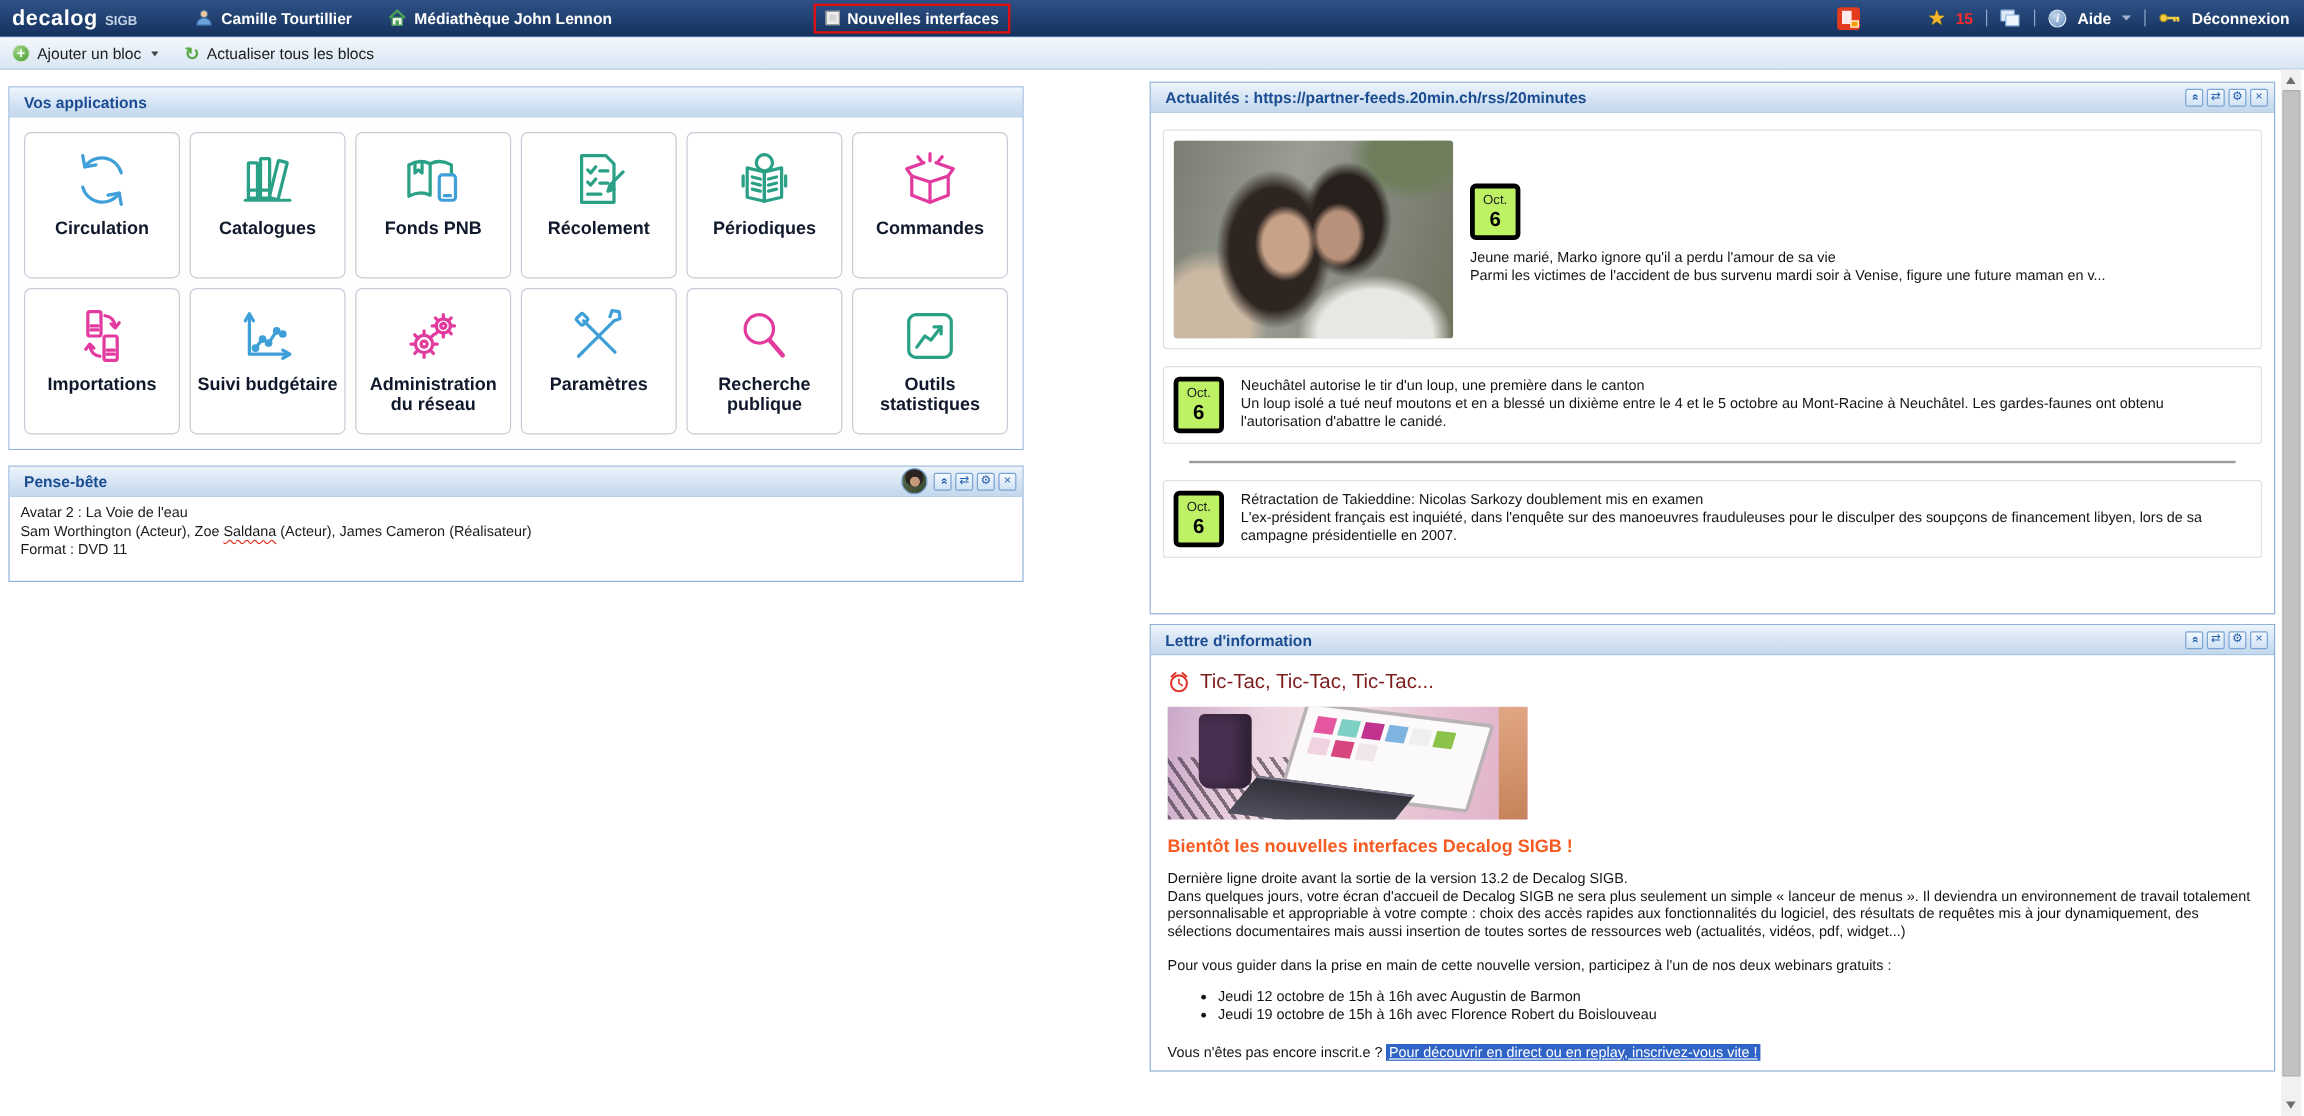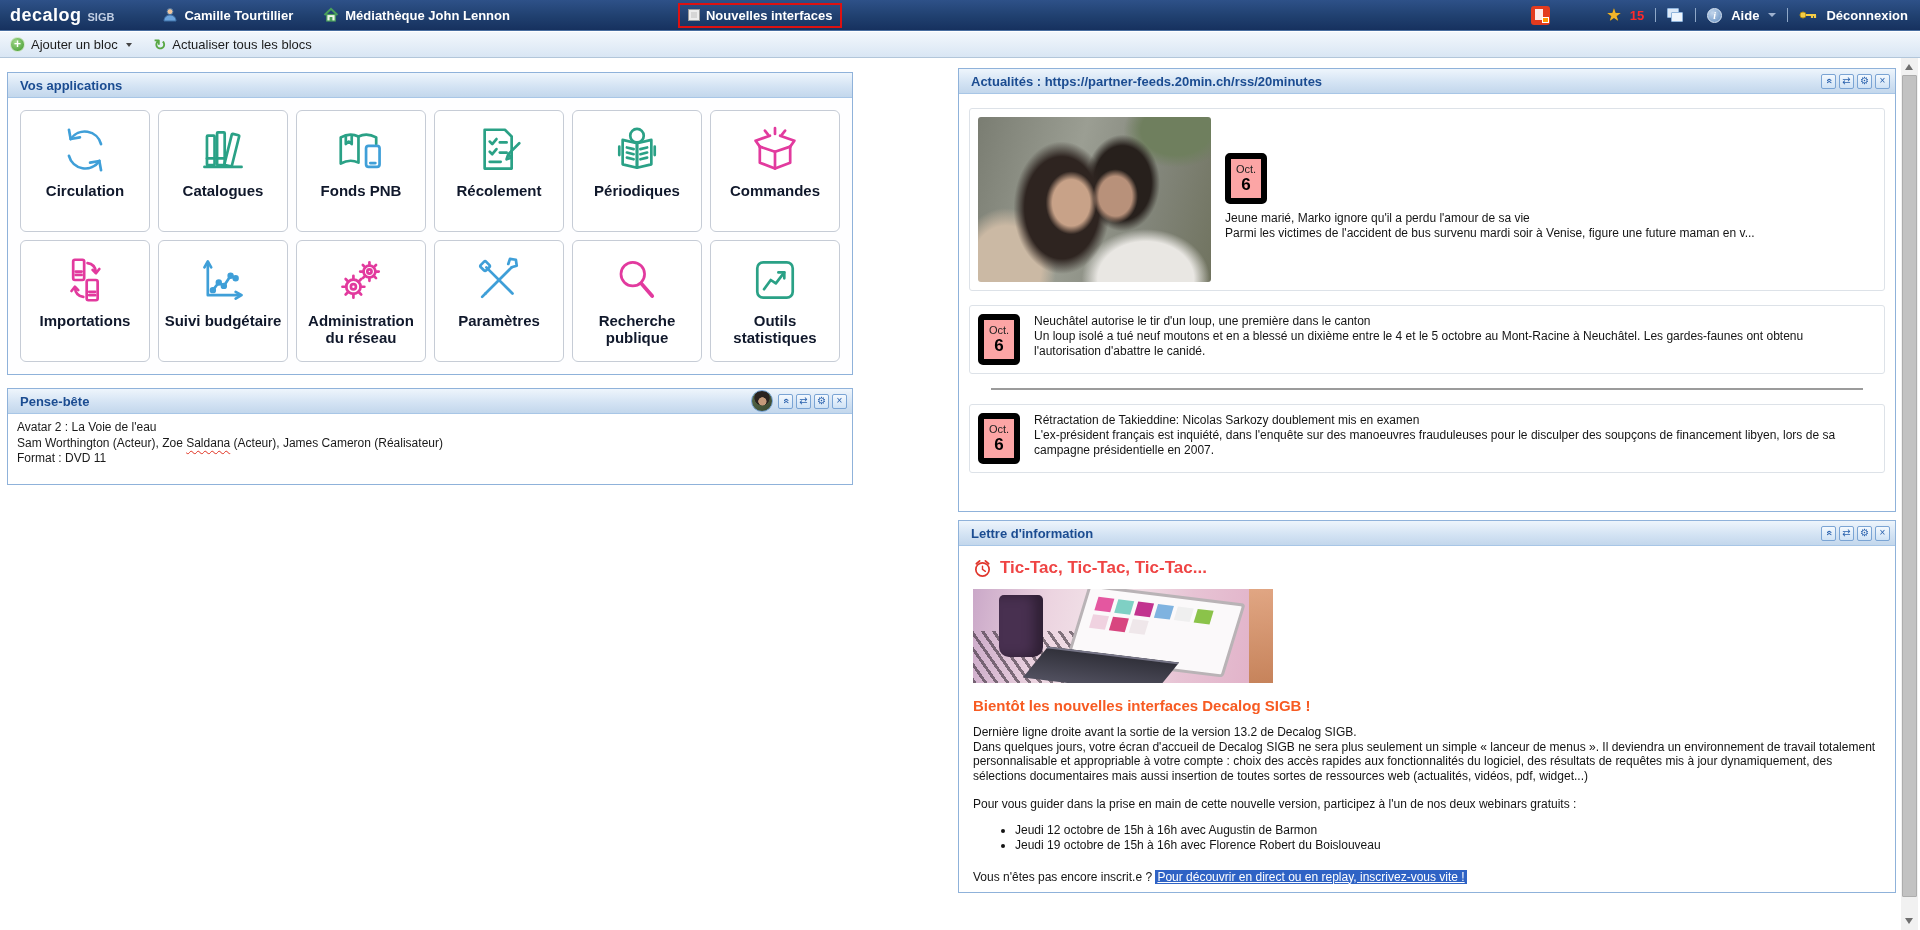--- a/index.html
+++ b/index.html
@@ -102,34 +102,34 @@
             background:
               radial-gradient(ellipse 34px 42px at 40% 52%, #c8a288 0 55%, transparent 75%),
               radial-gradient(ellipse 30px 36px at 59% 48%, #b8917a 0 55%, transparent 75%),
               radial-gradient(ellipse 62px 85px at 36% 55%, #2e2420 0 60%, transparent 78%),
               radial-gradient(ellipse 48px 62px at 62% 40%, #27201c 0 60%, transparent 78%),
               radial-gradient(ellipse 80px 62px at 72% 98%, #e9e7e3 0 60%, transparent 80%),
               radial-gradient(ellipse 64px 78px at 12% 92%, #cbb9a4 0 55%, transparent 78%),
               radial-gradient(ellipse 70px 50px at 85% 8%, #6f7f5e 0 50%, transparent 75%),
               linear-gradient(105deg, #7a7d72, #9b9e93 40%, #83867b 70%, #70735f); }
   .news-main-text { padding-top:36px; }
-  .date-badge { width:42px; background:#fca5a5; border:6px solid #000000; border-radius:5px;
+  .date-badge { width:42px; background:#bef264; border:4px solid #000000; border-radius:5px;
                 text-align:center; padding:4px 0 3px; height:fit-content; flex:0 0 auto; }
   .date-month { font-size:11px; color:#222; }
   .date-day { font-size:17px; font-weight:bold; color:#000; }
   .news-item .date-badge { margin-right:0; }
   .news-main-text .date-badge { margin-bottom:7px; }
   .news-title { line-height:15px; }
   .news-summary { line-height:15px; max-width:812px; }
   .news-divider { height:2px; background:#9b9b9b; border:0; margin:14px 32px 12px; }
 
   
   .newsletter-panel { margin-top:8px; height:373px; overflow:hidden; }
   .nl-body { padding:12px 14px; font-size:12px; color:#141414; }
-  .nl-tictac { display:flex; align-items:flex-end; gap:8px; font-size:17px; font-weight:bold; color:#ef4444; }
+  .nl-tictac { display:flex; align-items:flex-end; gap:8px; font-size:17px; font-weight:normal; color:#7f1d1d; }
   .nl-img { position:relative; width:300px; height:94px; margin:11px 0 4px; overflow:hidden;
             background:linear-gradient(100deg,#caa8c8,#ecd4e0 25%,#f3e5ea 45%,#e7c3d4 70%,#e0aec6 100%); }
   .nl-img .wood { position:absolute; right:0; top:0; width:24px; height:100%;
                   background:linear-gradient(#e0a271,#c07840); opacity:.8; }
   .nl-img .mug { position:absolute; left:26px; top:6px; width:44px; height:62px;
                  background:#483050; border-radius:5px 5px 10px 10px;
                  box-shadow:inset -9px 0 12px rgba(0,0,0,.35); }
   .nl-img .stripes { position:absolute; left:0; bottom:0; width:120px; height:52px;
                  background:repeating-linear-gradient(55deg, rgba(40,30,40,.55) 0 3px, transparent 3px 9px); }
   .nl-img .screen { position:absolute; left:104px; top:4px; width:158px; height:76px;

